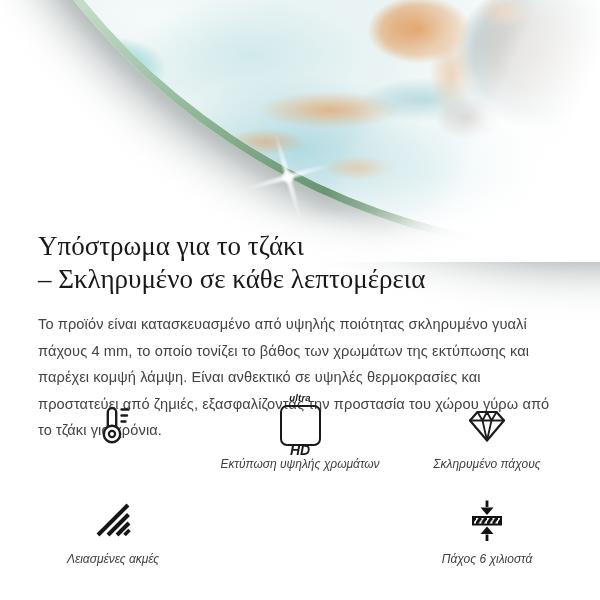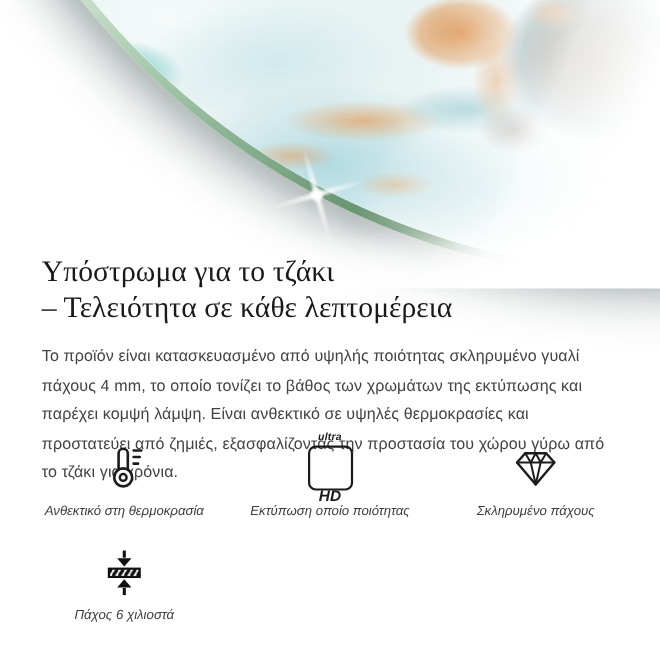--- a/index.html
+++ b/index.html
@@ -79,60 +79,70 @@
     </div>
     <div class="hero-fade"></div>
     <div class="sparkle">
       <div class="sparkle-core"></div>
     </div>
   </div>
 
   <div class="content">
     <div class="title">
       <div>Υπόστρωμα για το τζάκι</div>
-      <div>– Τελειότητα σε κάθε λεπτομέρεια</div>
+      <div>– Σκληρυμένο σε κάθε λεπτομέρεια</div>
     </div>
     <div class="description">Το προϊόν είναι κατασκευασμένο από υψηλής ποιότητας σκληρυμένο γυαλί πάχους 4 mm, το οποίο τονίζει το βάθος των χρωμάτων της εκτύπωσης και παρέχει κομψή λάμψη. Είναι ανθεκτικό σε υψηλές θερμοκρασίες και προστατεύει από ζημιές, εξασφαλίζοντας την προστασία του χώρου γύρω από το τζάκι για χρόνια.</div>
   </div>
 
   <div class="features">
 
     <div class="feature">
       <div class="feature-icon">
         <svg width="44" height="44" viewBox="0 0 44 44" fill="none" stroke="#1c1c1c" stroke-width="2.4" stroke-linecap="round">
           <path d="M16.8 26.5 V9.2 a4.2 4.2 0 0 1 8.4 0 V26.5"></path>
           <circle cx="21" cy="31" r="8.2" fill="#ffffff"></circle>
           <circle cx="21" cy="31" r="3.1" stroke-width="2.2"></circle>
           <path d="M30.5 6.5 h7 M30.5 12.5 h5.5 M30.5 18.5 h4"></path>
         </svg>
       </div>
-      <div class="feature-label">Ανθεκτικό στη θερμοκρασία</div>
     </div>
 
     <div class="feature">
       <div class="feature-icon">
         <div class="uhd-box">
           <span class="uhd-top">ultra</span>
           <span class="uhd-bottom">HD</span>
         </div>
       </div>
-      <div class="feature-label">Εκτύπωση οποίο ποιότητας</div>
+      <div class="feature-label">Εκτύπωση υψηλής χρωμάτων</div>
     </div>
 
 
     <div class="feature">
       <div class="feature-icon">
         <svg width="44" height="44" viewBox="0 0 44 44" fill="none" stroke="#1c1c1c" stroke-width="2.2" stroke-linecap="round" stroke-linejoin="round">
           <path d="M12.5 9 H31.5 L39 17.5 L22 37.5 L5 17.5 Z"></path>
           <path d="M5 17.5 H39 M12.5 9 L17.5 17.5 L22 9 L26.5 17.5 L31.5 9 M17.5 17.5 L22 37.5 L26.5 17.5" stroke-width="1.8"></path>
         </svg>
       </div>
       <div class="feature-label">Σκληρυμένο πάχους</div>
     </div>
 
+    <div class="feature">
+      <div class="feature-icon">
+        <svg width="44" height="44" viewBox="0 0 44 44" fill="none" stroke="#161616">
+          <path d="M7 37 L37 7" stroke-width="4"></path>
+          <path d="M17 37 L37.5 16.5" stroke-width="4"></path>
+          <path d="M26 37 L38 25" stroke-width="4"></path>
+          <path d="M33.5 37 L38.5 32" stroke-width="3.6"></path>
+        </svg>
+      </div>
+      <div class="feature-label">Λειασμένες ακμές</div>
+    </div>
 
     <div class="feature">
       <div class="feature-icon">
         <svg width="44" height="44" viewBox="0 0 44 44">
           <defs>
             <pattern id="hatchP" width="5.5" height="9" patternUnits="userSpaceOnUse">
               <path d="M-1 10 L6.5 -1" stroke="#111111" stroke-width="3"></path>
             </pattern>
           </defs>
           <rect x="20.6" y="2.5" width="2.8" height="6.5" fill="#111111"></rect>

